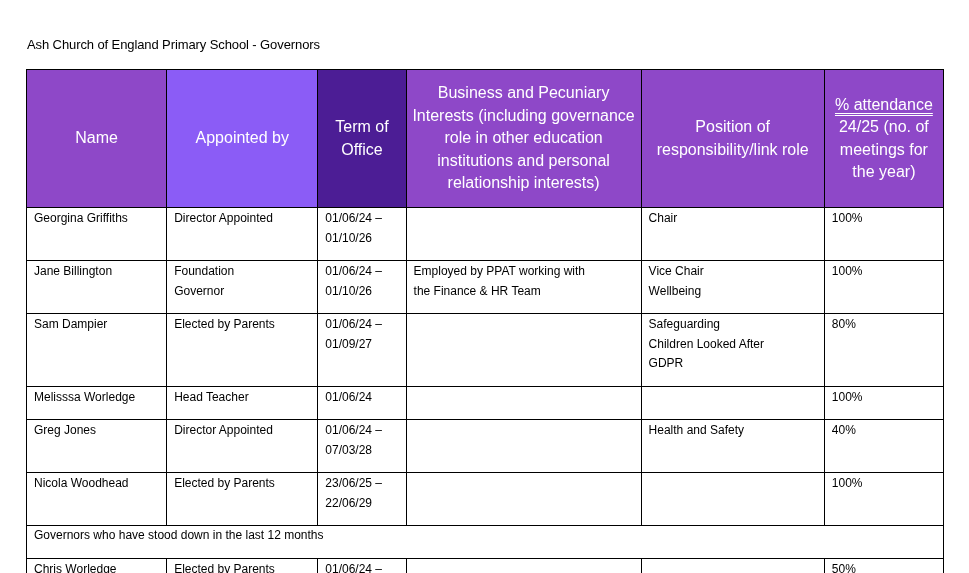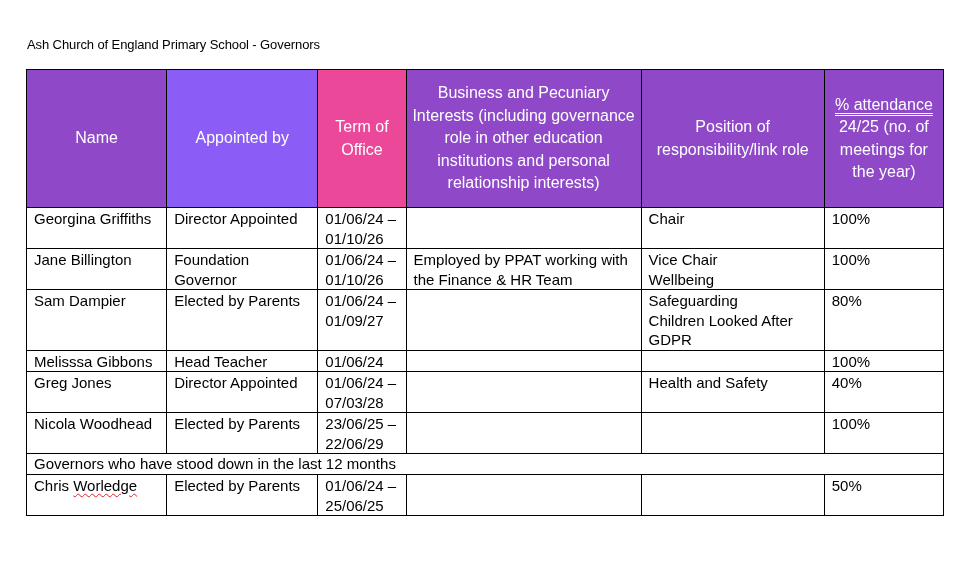--- a/index.html
+++ b/index.html
@@ -1,19 +1,19 @@
 <!DOCTYPE html>
 <html><head>
 <meta charset="utf-8">
 <style>
   html, body { margin:0; padding:0; background:#ffffff; }
   body { width:969px; height:573px; position:relative; font-family:"Liberation Sans", "DejaVu Sans", sans-serif; color:#000; overflow:hidden; }
   .doc-title { position:absolute; left:27px; top:37px; font-size:13px; letter-spacing:-0.1px; }
   table.gov { position:absolute; left:26px; top:69px; border-collapse:collapse; table-layout:fixed; width:918px; }
-  table.gov td, table.gov th { border:1.5px solid #000; padding:0 7px; vertical-align:top; font-size:15px; line-height:19.5px; font-weight:normal; }
+  table.gov td, table.gov th { border:1.5px solid #000; padding:12px 7px; vertical-align:top; font-size:12px; line-height:19.5px; font-weight:normal; }
   table.gov th { background:#8E48C8; color:#ffffff; font-size:16px; line-height:22.5px; text-align:center; vertical-align:middle; padding:0 4px; }
   .col-name { width:127px; } .col-appt { width:137px; } .col-term { width:80px; } .col-int { width:213px; } .col-pos { width:166px; } .col-att { width:108px; }
   tr.hdr { height:138px; }
   tr.r2 { height:40px; } tr.r3 { height:60px; } tr.r1 { height:20px; } tr.rs { height:21px; }
   td .ln { display:block; white-space:nowrap; }
   td { padding-top:1px !important; }
   .dbl { text-decoration:underline double; text-underline-offset:3px; }
   .spell { text-decoration:underline wavy #e02020; text-decoration-thickness:1px; text-underline-offset:2px; }
   td.section { padding-top:0 !important; }
 </style>
@@ -28,21 +28,21 @@
       <col class="col-appt">
       <col class="col-term">
       <col class="col-int">
       <col class="col-pos">
       <col class="col-att">
   </colgroup>
   <tbody>
       <tr class="hdr">
     <th style="background: rgb(142, 72, 200);">Name</th>
     <th style="background: #8b5cf6;">Appointed by</th>
-    <th style="background: #ec4899;">Term of Office</th>
+    <th style="background: #4c1d95;">Term of Office</th>
     <th style="background: rgb(142, 72, 200);">Business and Pecuniary Interests (including governance role in other education institutions and personal relationship interests)</th>
     <th style="padding: 12px 14px; background: rgb(142, 72, 200);">Position of responsibility/link role</th>
     <th style="background: rgb(142, 72, 200);">
       <span class="dbl">% attendance</span><br>
       <span>24/25 (no. of meetings for the year)</span>
     </th>
   </tr>
   </tbody>
     <tbody id="rows-body">
       <tr class="r2">
@@ -91,21 +91,21 @@
         </td>
         <td></td>
         <td>
           <span class="ln">Safeguarding</span>
           <span class="ln">Children Looked After</span>
           <span class="ln">GDPR</span>
         </td>
         <td>80%</td>
       </tr>
       <tr class="r1">
-        <td>Melisssa Gibbons</td>
+        <td>Melisssa Worledge</td>
         <td>
           <span class="ln">Head Teacher</span>
         </td>
         <td>
           <span class="ln">01/06/24</span>
         </td>
         <td></td>
         <td></td>
         <td>100%</td>
       </tr>

